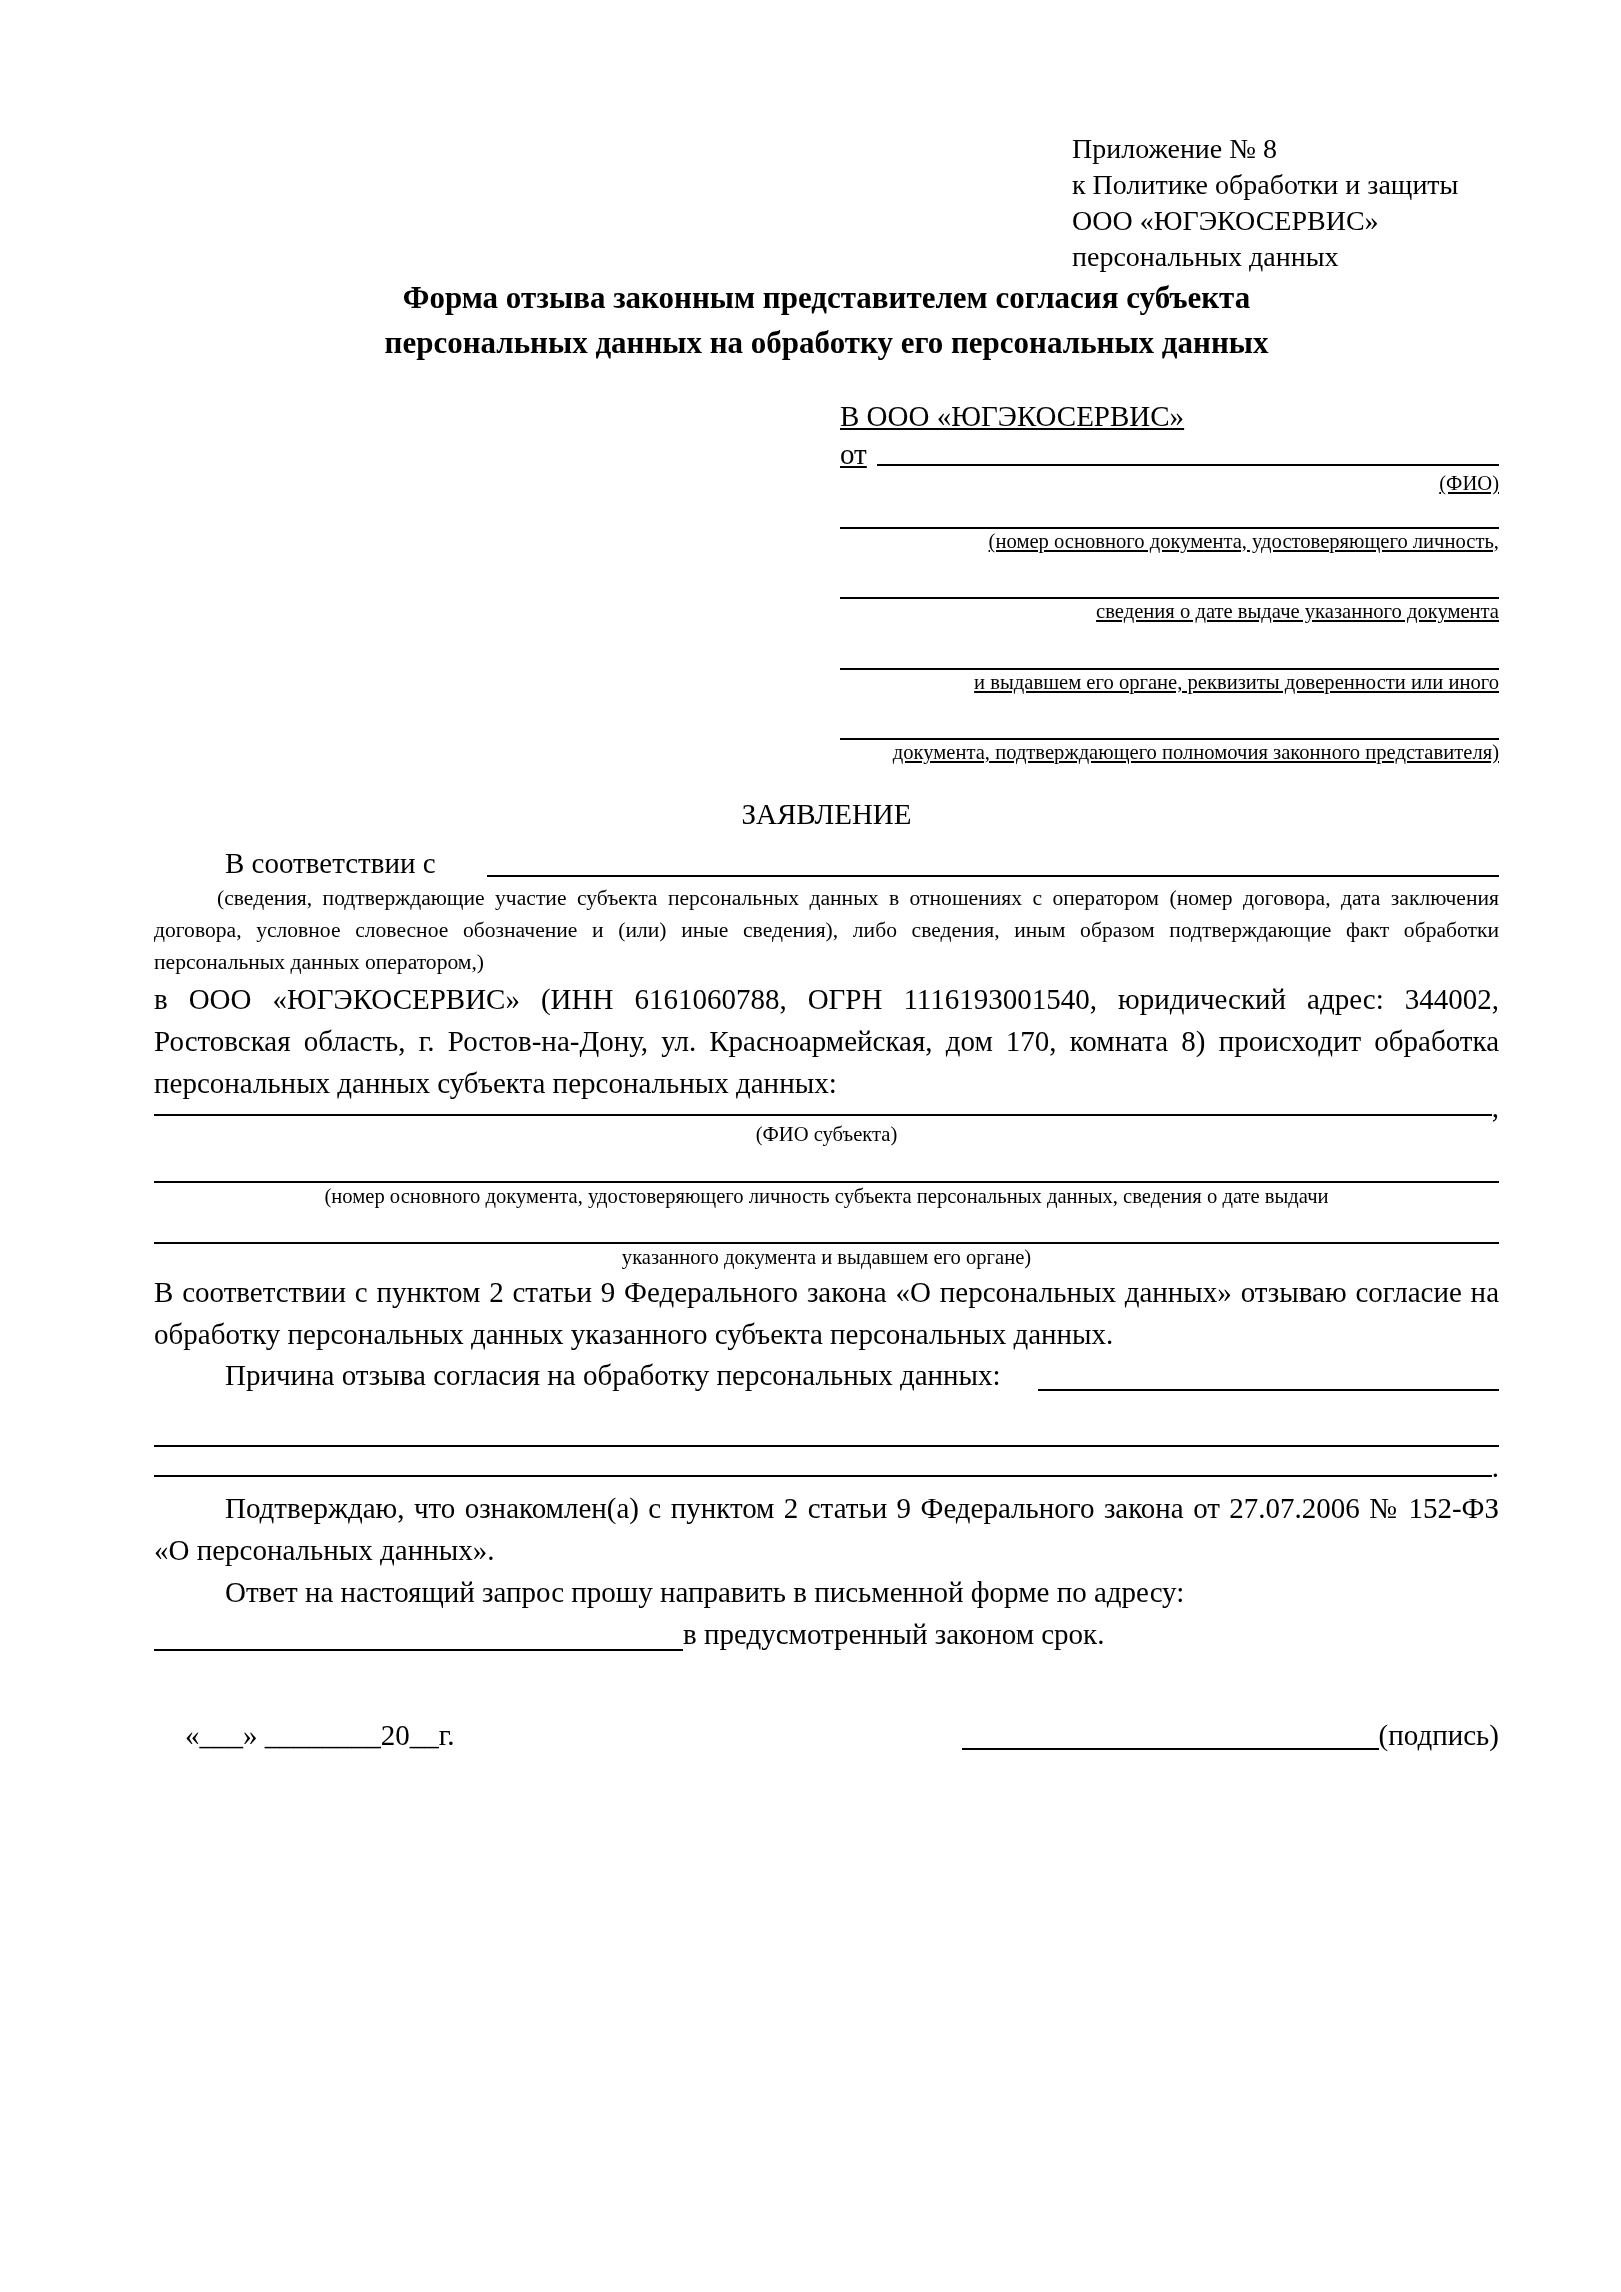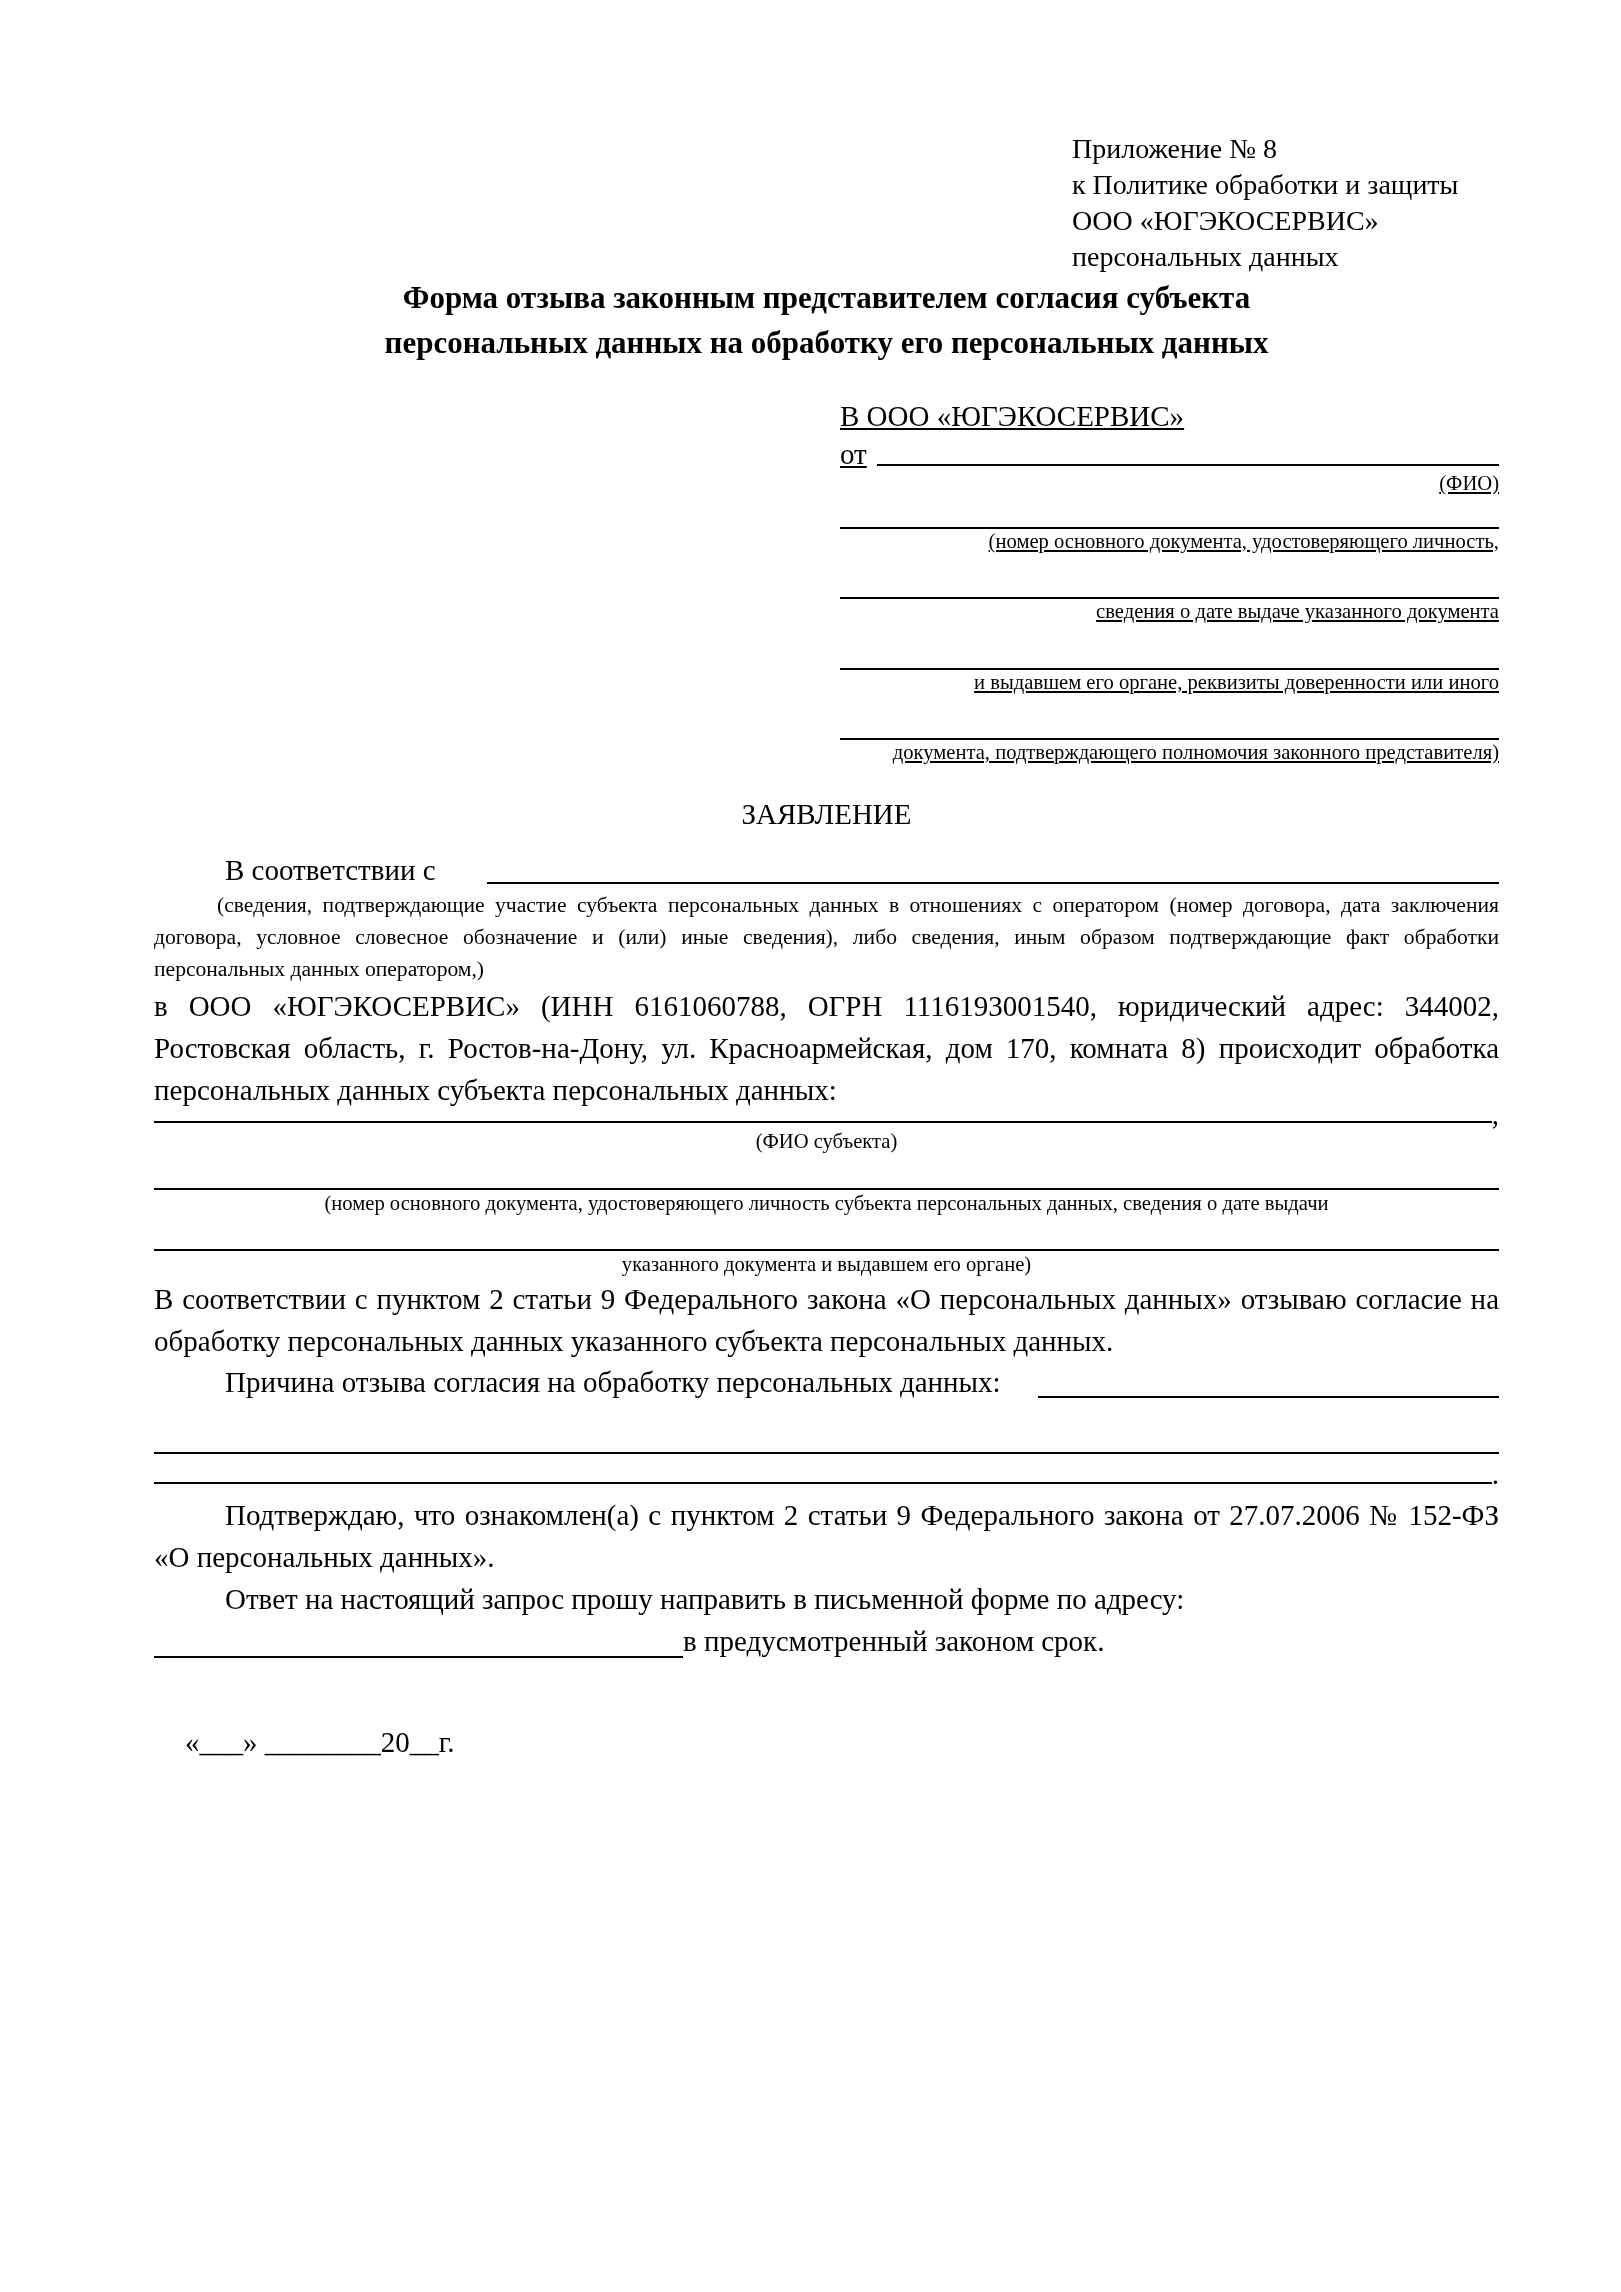--- a/index.html
+++ b/index.html
@@ -26,21 +26,21 @@
   .from-row { height: 35px; align-items: flex-end; }
   .from-row .lbl { align-self: flex-end; padding-right: 9.8px; line-height: 33px; }
   .cap { font-size: 20.6px; line-height: 25.5px; text-align: right; }
   .u { border-bottom: 2px solid #000; }
   .u-first { height: 32px; }
   .u-tall { height: 45px; }
 
   
   .heading { margin-top: 29px; font-size: 29px; line-height: 39px; text-align: center; }
   .body-text { font-size: 29px; line-height: 42px; }
-  .intro-row { margin-top: 16px; height: 39px; gap: 44px; }
+  .intro-row { margin-top: 9px; height: 39px; gap: 44px; }
   .intro-row .lbl { margin-left: 71px; padding-right: 7.8px; align-self: flex-end; line-height: 37px; }
   .note { margin-top: 0; font-size: 21.6px; line-height: 32px; text-align: justify; text-indent: 63px; }
   .para { text-align: justify; }
   .indent { text-indent: 71px; }
   .subj-u1 { height: 17.6px; align-items: stretch; }
   .subj-u1 .tail { align-self: flex-end; line-height: 27.4px; }
   .u-mid { height: 35px; }
   .cap2 { font-size: 20.6px; line-height: 26.5px; text-align: center; }
   .reason-row { height: 41px; gap: 28px; }
   .reason-row .lbl { margin-left: 71px; padding-right: 9.8px; align-self: flex-end; line-height: 41px; }
@@ -129,16 +129,20 @@
   <div class="para body-text indent ack">Подтверждаю, что ознакомлен(а) с пунктом 2 статьи 9 Федерального закона от 27.07.2006 № 152-ФЗ «О персональных данных».</div>
 
   <div class="para body-text indent">Ответ на настоящий запрос прошу направить в письменной форме по адресу:</div>
   <div class="row reply-row body-text">
     <span class="ufix"></span>
     <span class="tail">в предусмотренный законом срок.</span>
   </div>
 
   <div class="signoff">
     <div class="date">«___» ________20__г.</div>
+    <div class="sig-group">
+      <span class="sig-line"></span>
+      <span>(подпись)</span>
+    </div>
   </div>
 
 </div>
 
 
 </body></html>

